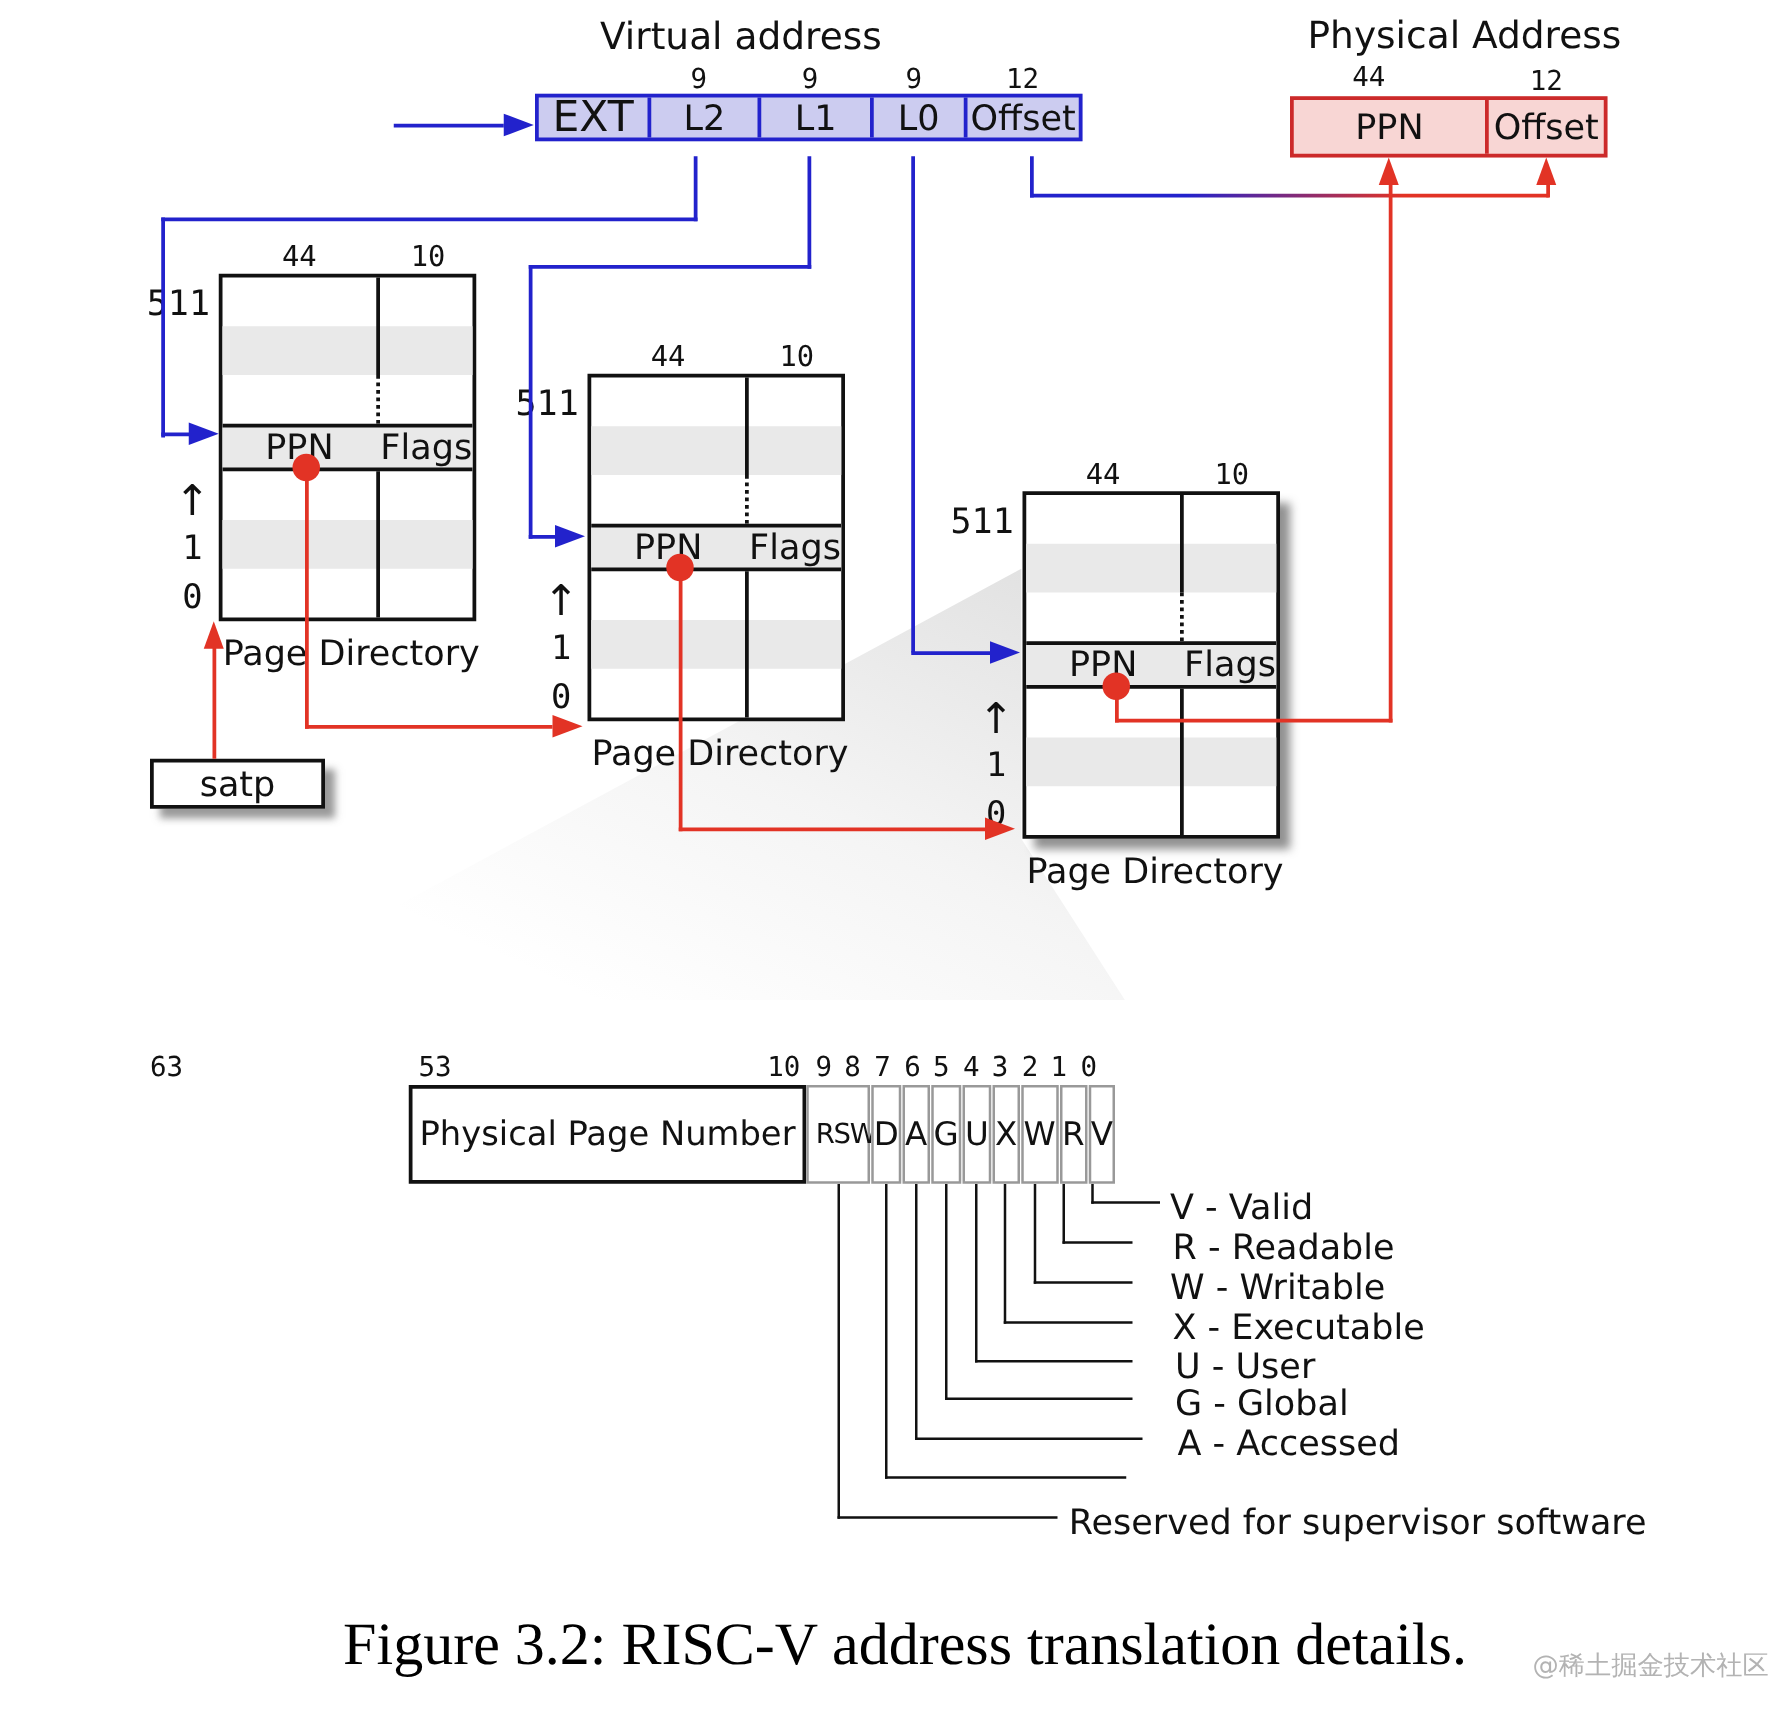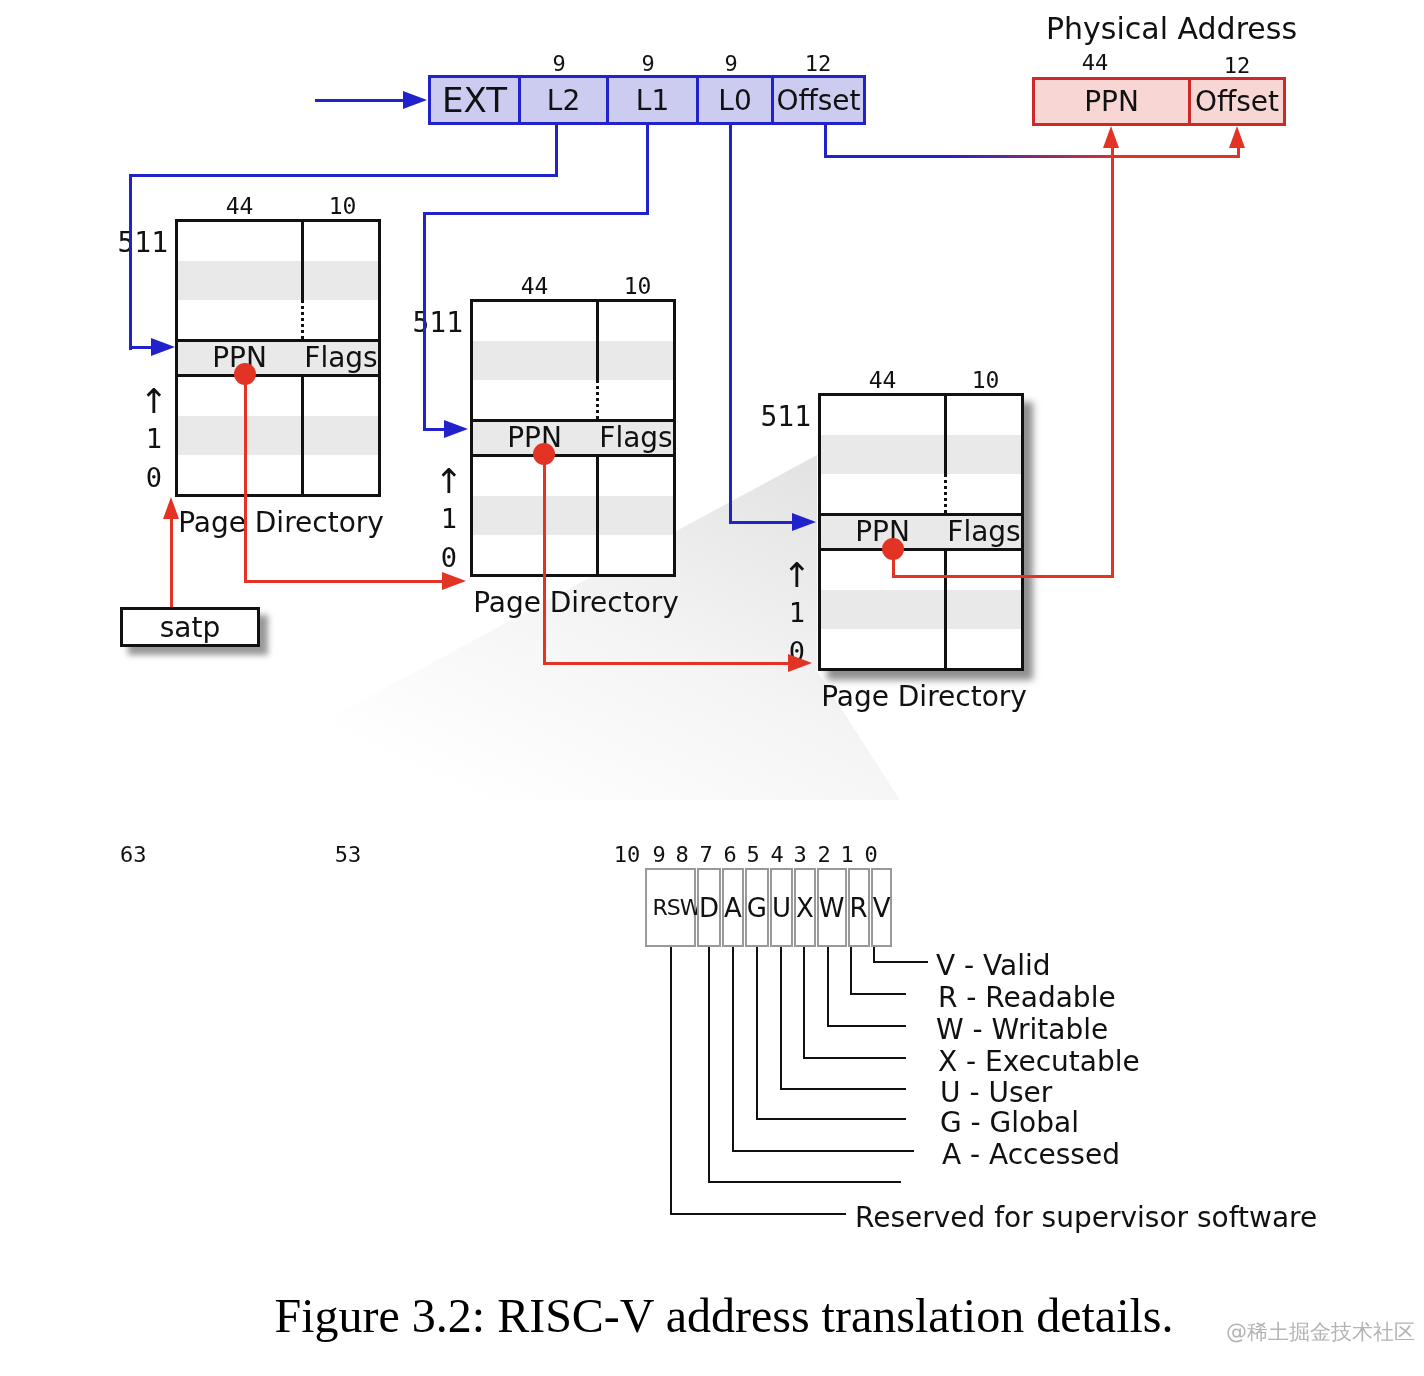--- a/index.html
+++ b/index.html
@@ -72,25 +72,26 @@
   #watermark{position:absolute;left:1226px;top:1318px;font-size:21px;color:#b3b3b3;white-space:nowrap;}
   .z5{z-index:5;}
 </style>
 </head>
 <body>
 
 <div id="canvas">
 
   <div id="wedge"></div>
 
+  <div class="hdr" style="left:480px;top:12px;">Virtual address</div>
   <div class="bitnum" style="left:544px;top:51px;width:30px;">9</div>
   <div class="bitnum" style="left:633px;top:51px;width:30px;">9</div>
   <div class="bitnum" style="left:716px;top:51px;width:30px;">9</div>
   <div class="bitnum" style="left:800px;top:51px;width:36px;">12</div>
-  <div class="reg va" style="left:428px;top:75px;width:438px;height:50px;">
+  <div class="reg va" style="left:428px;top:75px;width:438px;height:38px;">
     <div class="cell" style="width:87px;font-size:34px;">EXT</div>
     <div class="cell" style="width:88px;">L2</div>
     <div class="cell" style="width:90px;">L1</div>
     <div class="cell" style="width:75px;">L0</div>
     <div class="cell" style="flex:1;">Offset</div>
   </div>
 
   <div class="hdr" style="left:1046px;top:11px;">Physical Address</div>
   <div class="bitnum" style="left:1077px;top:50px;width:36px;">44</div>
   <div class="bitnum" style="left:1219px;top:53px;width:36px;">12</div>
@@ -205,20 +206,21 @@
   <div class="bitnum" style="left:667px;top:842px;width:30px;">8</div>
   <div class="bitnum" style="left:691px;top:842px;width:30px;">7</div>
   <div class="bitnum" style="left:715px;top:842px;width:30px;">6</div>
   <div class="bitnum" style="left:738px;top:842px;width:30px;">5</div>
   <div class="bitnum" style="left:762px;top:842px;width:30px;">4</div>
   <div class="bitnum" style="left:785px;top:842px;width:30px;">3</div>
   <div class="bitnum" style="left:809px;top:842px;width:30px;">2</div>
   <div class="bitnum" style="left:832px;top:842px;width:30px;">1</div>
   <div class="bitnum" style="left:856px;top:842px;width:30px;">0</div>
 
+  <div class="ptebox black" style="left:327px;width:318px;">Physical Page Number</div>
   <div class="ptebox grayb" style="left:645px;width:51px;font-size:22px;letter-spacing:-1px;padding-left:12px;">RSW</div>
   <div id="pte-flags">
     <div class="fcell">D</div>
     <div class="fcell">A</div>
     <div class="fcell">G</div>
     <div class="fcell">U</div>
     <div class="fcell">X</div>
     <div class="fcell">W</div>
     <div class="fcell">R</div>
     <div class="fcell">V</div>

